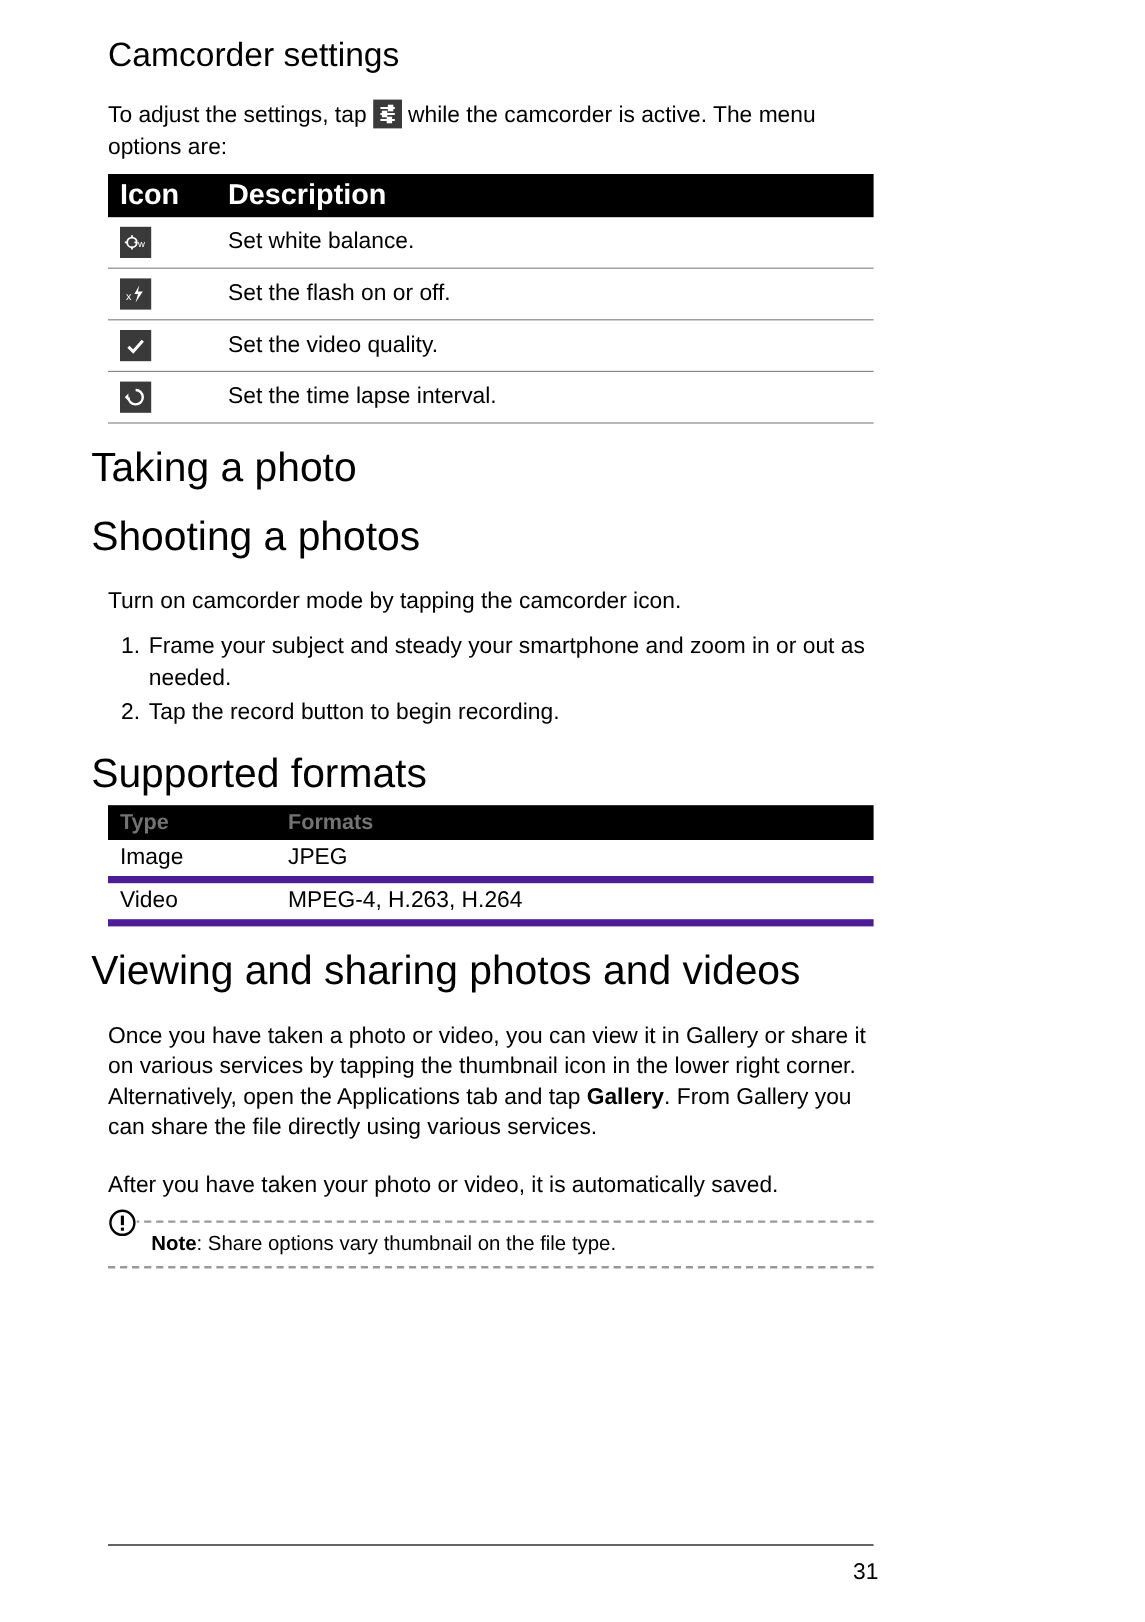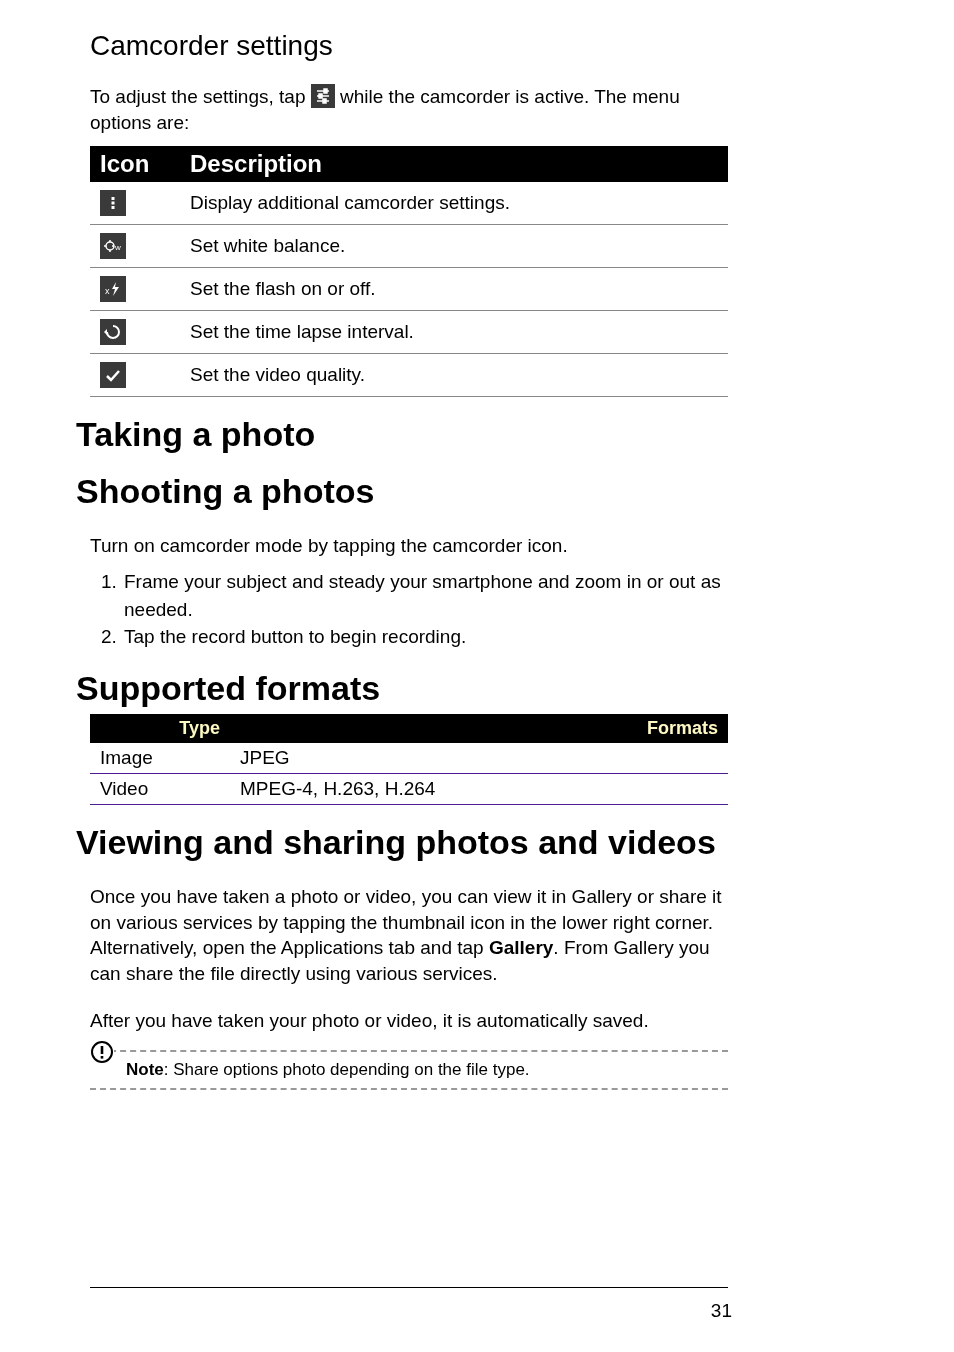--- a/index.html
+++ b/index.html
@@ -17,21 +17,21 @@
     min-height:1352px;
     position:relative;
   }
   h2.sub {
     font-size:28px;
     font-weight:normal;
     margin:0 0 8px 0;
   }
   h1.sec {
     font-size:34px;
-    font-weight:bold;
+    font-weight:normal;
     margin:18px 0 6px -14px;
   }
   .body-text {
     font-size:19px;
     line-height:1.35;
     margin:22px 0 10px 0;
   }
   .inline-icon {
     display:inline-flex;
     width:24px; height:24px;
@@ -83,29 +83,29 @@
     padding-left:32px;
   }
   ol.steps li {padding-left:2px;}
   table.formats {
     border-collapse:collapse;
     width:100%;
     margin:6px 0 12px 0;
   }
   table.formats th {
     background:#000;
-    color:#fef9c3;
+    color:#737373;
     font-size:18px;
-    text-align:right;
+    text-align:left;
     padding:4px 10px;
     font-weight:bold;
   }
   table.formats th:first-child {width:120px;}
   table.formats td {
-    border-bottom:1px solid #4c1d95;
+    border-bottom:6px solid #4c1d95;
     padding:4px 10px;
     font-size:19px;
   }
   .note-block {
     margin:16px 0 0 0;
     padding:8px 0 8px 36px;
     font-size:17px;
     border-top:2px dashed #999;
     border-bottom:2px dashed #999;
     position:relative;
@@ -161,34 +161,20 @@
     <thead>
       <tr>
         <th>Icon</th>
         <th>Description</th>
       </tr>
     </thead>
     <tbody>
       <tr>
         <td class="icon-cell">
           <span class="sq">
-            <svg width="18" height="18" viewBox="0 0 18 18">
-                <g fill="#fff">
-                  <rect x="7.5" y="3" width="3" height="3"></rect>
-                  <rect x="7.5" y="7.5" width="3" height="3"></rect>
-                  <rect x="7.5" y="12" width="3" height="3"></rect>
-                </g>
-              </svg>
-          </span>
-        </td>
-        <td>Display additional camcorder settings.</td>
-      </tr>
-      <tr>
-        <td class="icon-cell">
-          <span class="sq">
             <svg width="20" height="18" viewBox="0 0 20 18">
                 <circle cx="7" cy="9" r="4" fill="none" stroke="#fff" stroke-width="1.5"></circle>
                 <path d="M7 5 L7 3 M7 13 L7 15 M3 9 L1 9 M11 9 L9 9" stroke="#fff" stroke-width="1.5"></path>
                 <text x="12" y="13" font-size="8" fill="#fff" font-family="Arial">w</text>
               </svg>
           </span>
         </td>
         <td>Set white balance.</td>
       </tr>
       <tr>
@@ -199,36 +185,36 @@
                 <text x="2" y="14" font-size="9" fill="#fff" font-family="Arial">x</text>
               </svg>
           </span>
         </td>
         <td>Set the flash on or off.</td>
       </tr>
       <tr>
         <td class="icon-cell">
           <span class="sq">
             <svg width="18" height="18" viewBox="0 0 18 18">
+                <polyline points="3,10 7,14 15,5" fill="none" stroke="#fff" stroke-width="2.5"></polyline>
+              </svg>
+          </span>
+        </td>
+        <td>Set the video quality.</td>
+      </tr>
+      <tr>
+        <td class="icon-cell">
+          <span class="sq">
+            <svg width="18" height="18" viewBox="0 0 18 18">
                 <path d="M9 3 A6 6 0 1 1 3 9" fill="none" stroke="#fff" stroke-width="2"></path>
                 <polygon points="3,6 3,12 0,9" fill="#fff"></polygon>
               </svg>
           </span>
         </td>
         <td>Set the time lapse interval.</td>
-      </tr>
-      <tr>
-        <td class="icon-cell">
-          <span class="sq">
-            <svg width="18" height="18" viewBox="0 0 18 18">
-                <polyline points="3,10 7,14 15,5" fill="none" stroke="#fff" stroke-width="2.5"></polyline>
-              </svg>
-          </span>
-        </td>
-        <td>Set the video quality.</td>
       </tr>
     </tbody>
   </table>
 
   <h1 class="sec">Taking a photo</h1>
 
   <h1 class="sec">Shooting a photos</h1>
   <p class="body-text">Turn on camcorder mode by tapping the camcorder icon.</p>
   <ol class="steps">
     <li>Frame your subject and steady your smartphone and zoom in or out as needed.</li>
@@ -262,18 +248,18 @@
   <p class="body-text">After you have taken your photo or video, it is automatically saved.</p>
 
   <div class="note-block">
     <span class="note-icon">
       <svg width="24" height="24" viewBox="0 0 24 24">
           <circle cx="12" cy="12" r="10" fill="none" stroke="#000" stroke-width="2"></circle>
           <rect x="10.7" y="6" width="2.6" height="8" fill="#000"></rect>
           <rect x="10.7" y="16" width="2.6" height="2.6" fill="#000"></rect>
         </svg>
     </span>
-    <span class="bold">Note</span><span>: Share options photo depending on the file type.</span>
+    <span class="bold">Note</span><span>: Share options vary thumbnail on the file type.</span>
   </div>
 
   <div class="footer-rule"></div>
   <div class="page-number">31</div>
 </div>
 
 </body></html>

